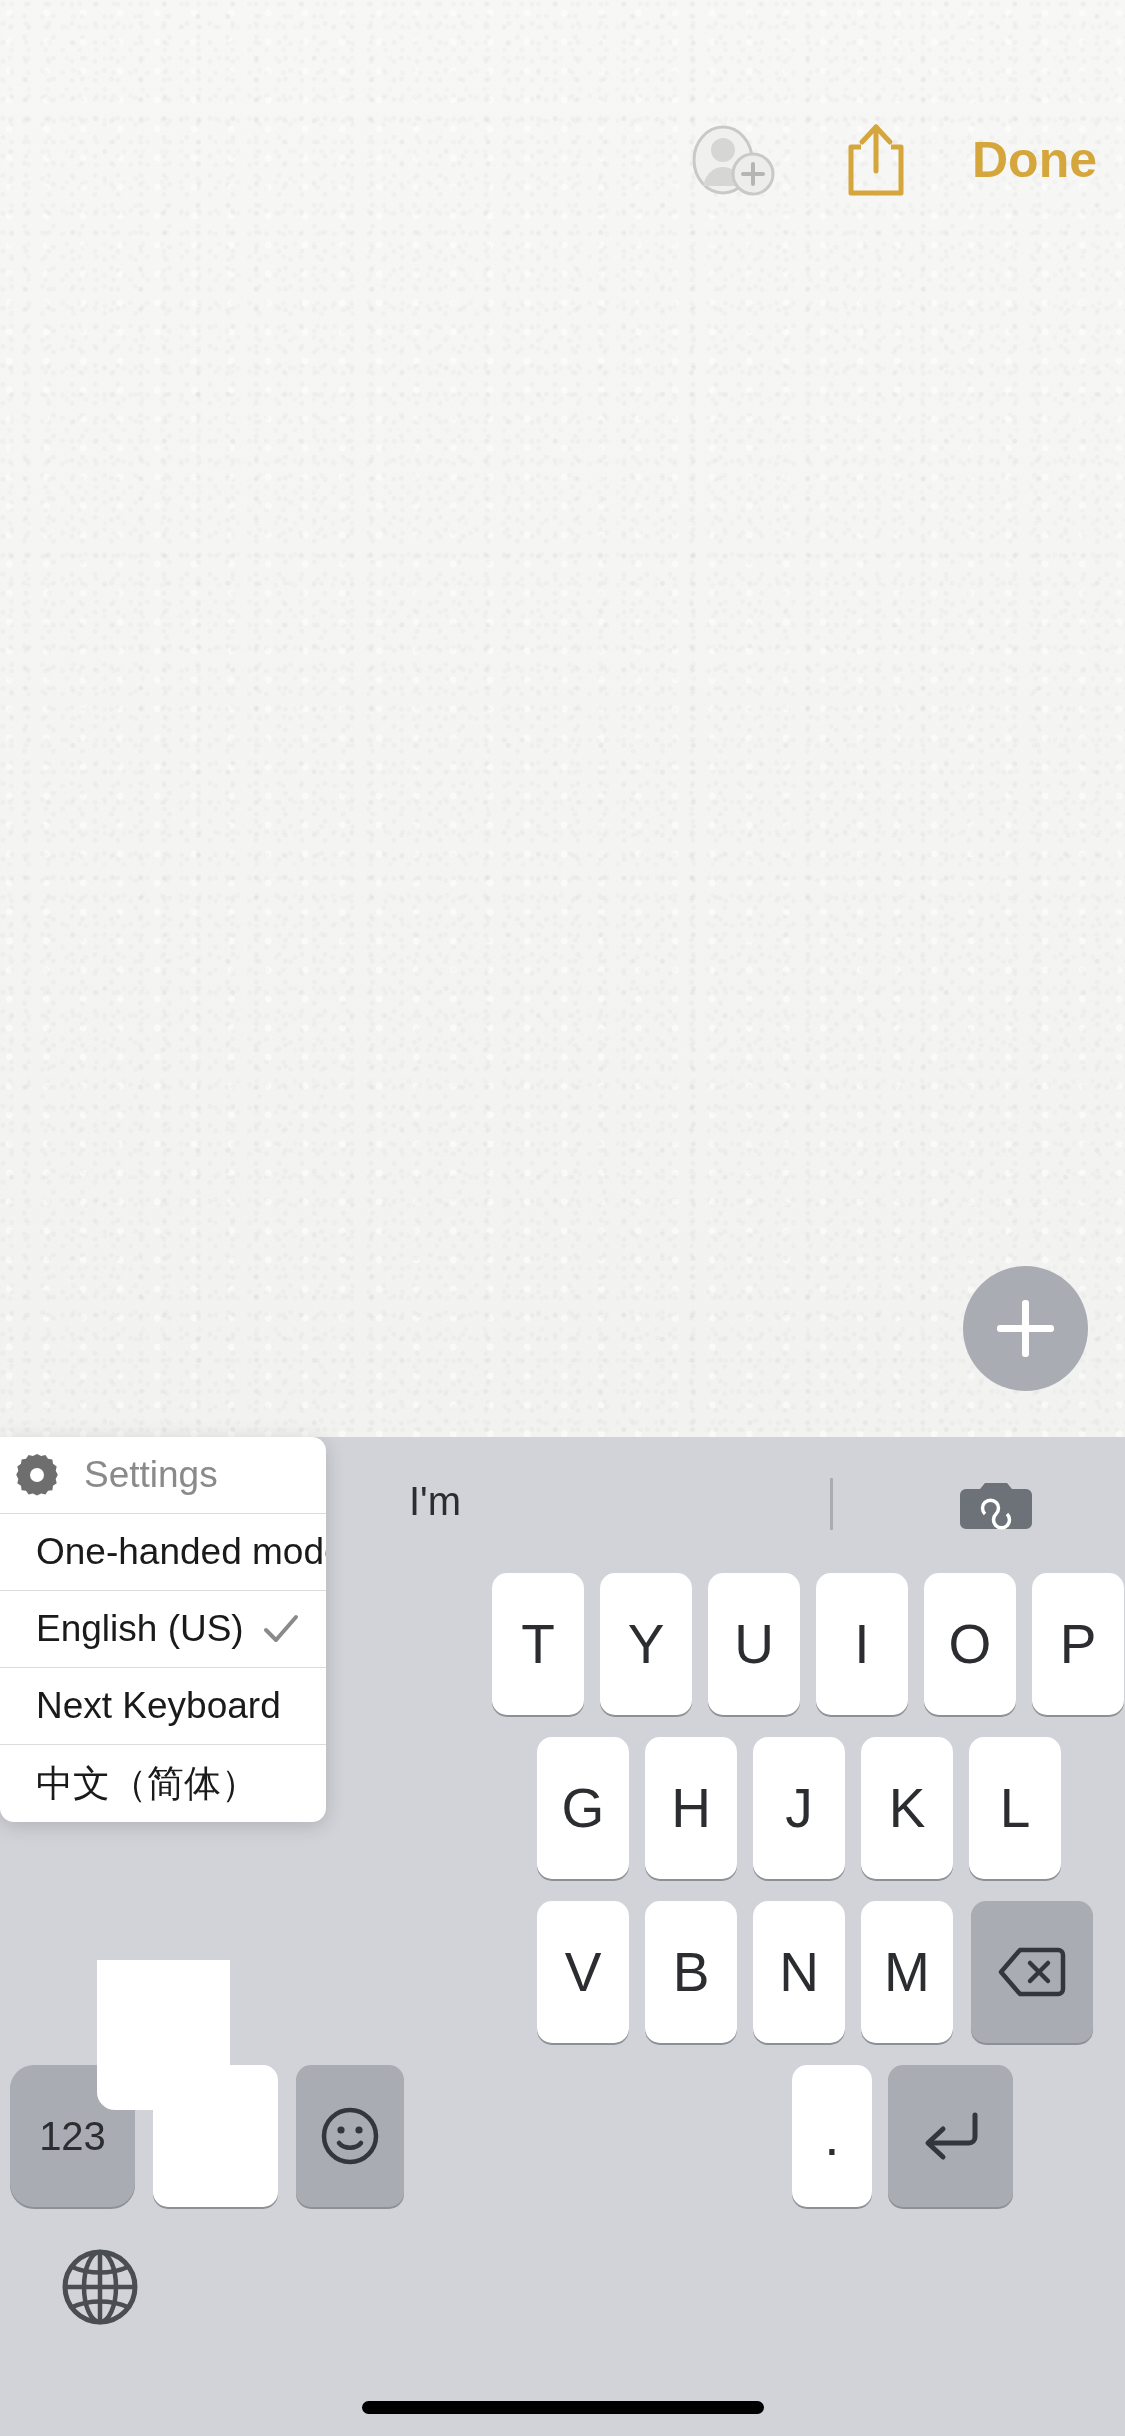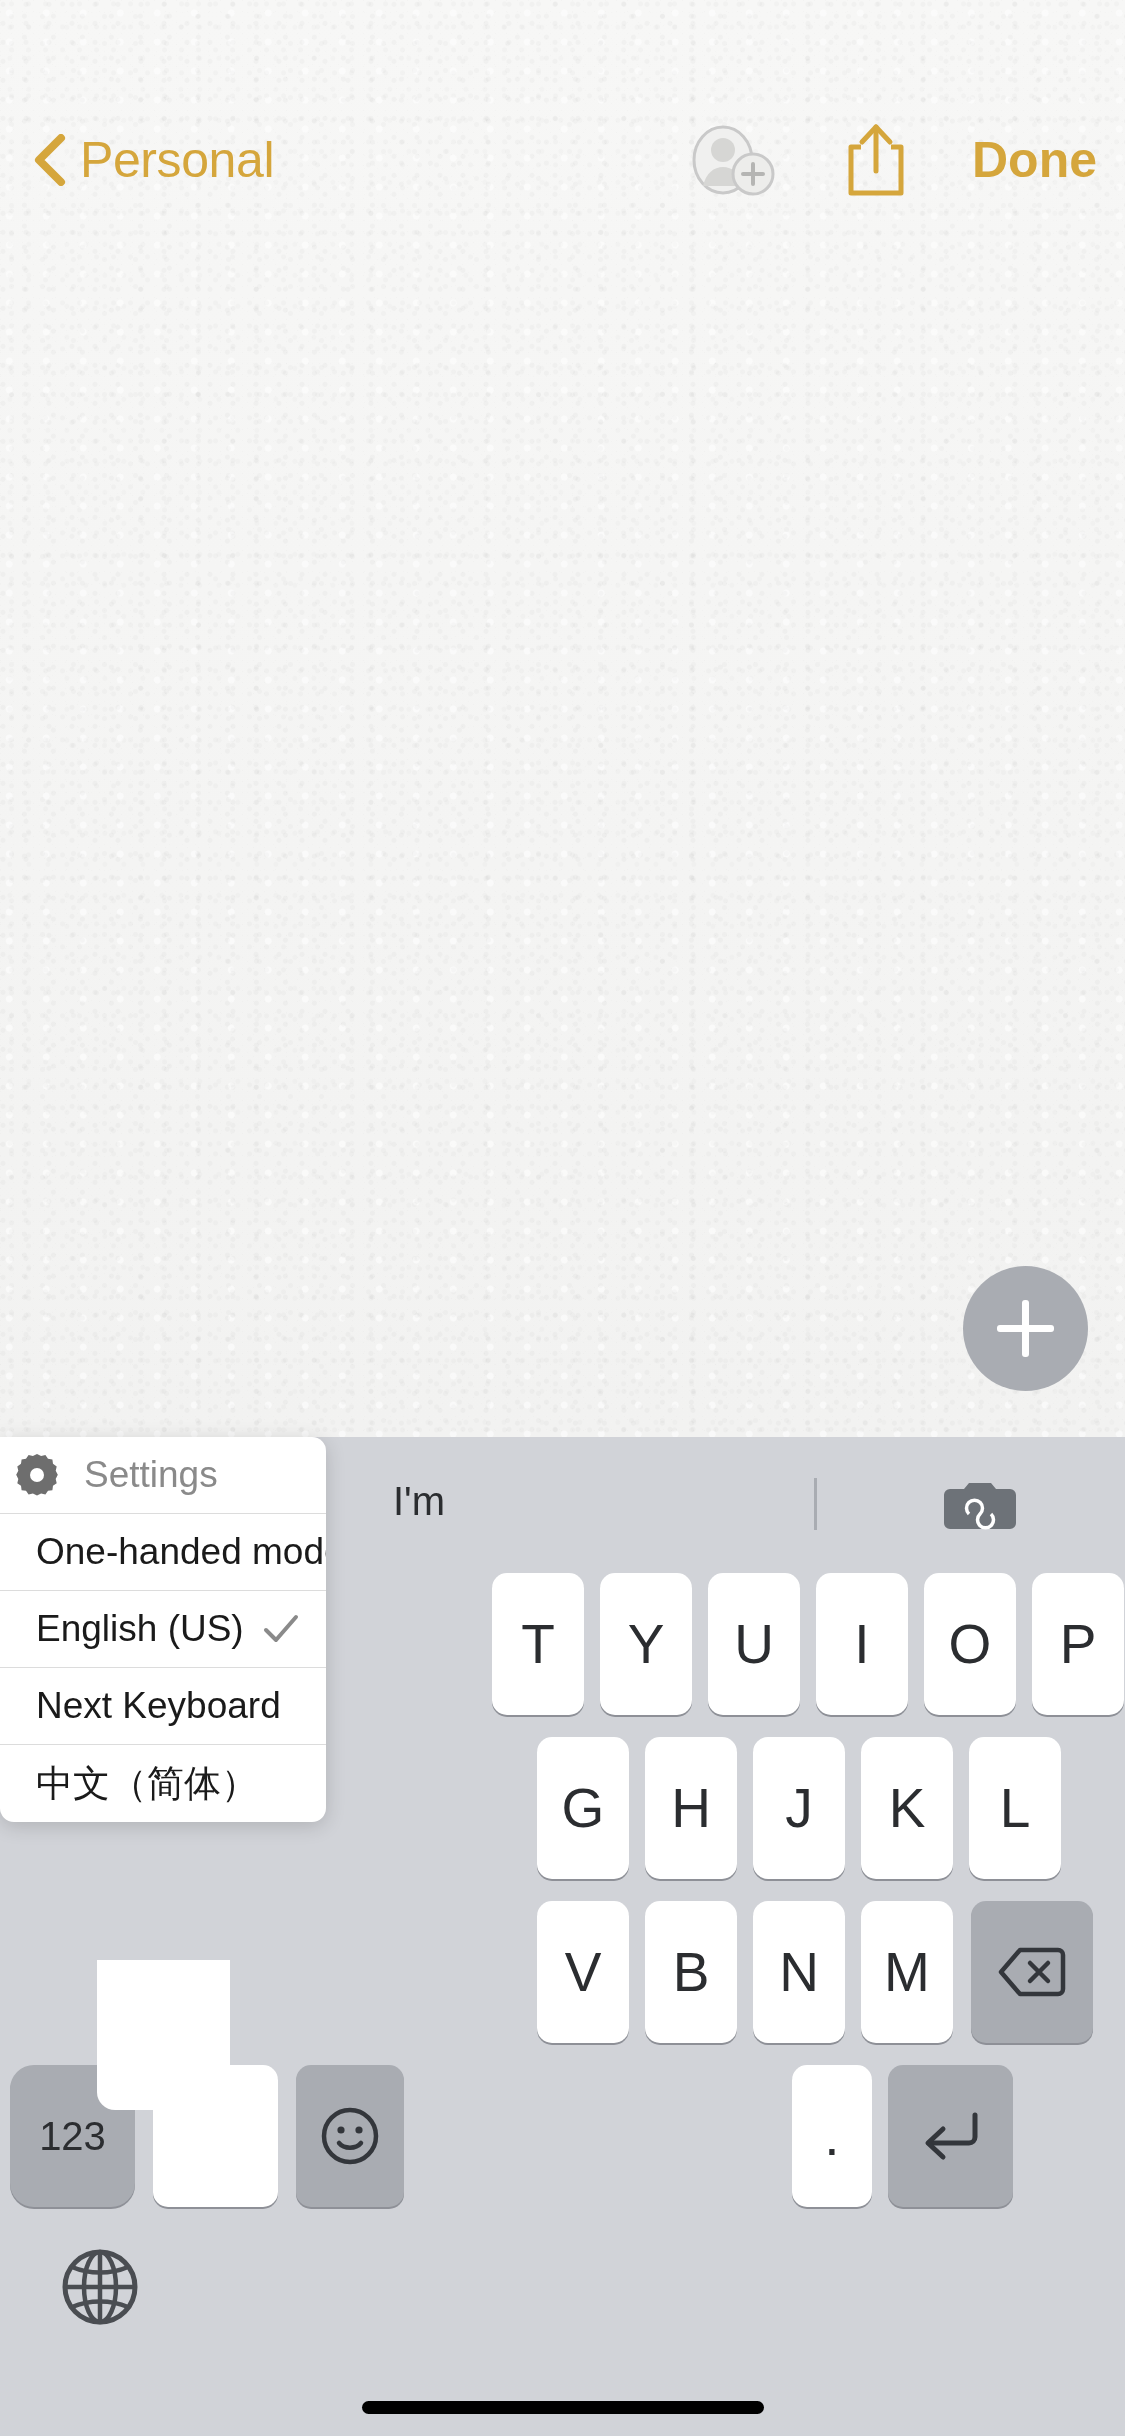--- a/index.html
+++ b/index.html
@@ -175,21 +175,21 @@
     left: 0; top: 1437px;
     width: 1125px;
     height: 999px;
     background: #d1d3d8;
     z-index: 10;
   }
 
   
   .predict-bar {
     position: absolute;
-    left: 0; top: 0;
+    left: 16px; top: 0;
     width: 1108px;
     height: 122px;
   }
   .predict-word {
     position: absolute;
     top: 42px;
     font-size: 40px;
     color: #2b2d30;
     text-align: center;
     cursor: pointer;
@@ -312,26 +312,20 @@
 </head>
 <body>
 
 <div id="phone">
 
   <div class="note-canvas"></div>
 
 
   <div class="nav-bar">
 
-    <div class="nav-back">
-      <svg class="chev" viewBox="0 0 38 52">
-        <path d="M31 4 L9 26 L31 48" fill="none" stroke="#d5a63c" stroke-width="8" stroke-linecap="round" stroke-linejoin="round"></path>
-      </svg>
-      <span class="nav-back-label">Personal</span>
-    </div>
 
     <div class="nav-right">
 
       <div class="nav-btn nav-add-person">
         <svg width="96" height="72" viewBox="0 0 96 72">
           <ellipse cx="40" cy="36" rx="29" ry="33" fill="#f0f0ef" stroke="#c9c9c9" stroke-width="3"></ellipse>
           <circle cx="40" cy="26" r="12" fill="#d6d6d4"></circle>
           <path d="M20 62c3-13 11-19 20-19s17 6 20 19z" fill="#d6d6d4"></path>
           <ellipse cx="70" cy="50" rx="20" ry="20" fill="#ededeb" stroke="#c9c9c9" stroke-width="3"></ellipse>
           <path d="M60 50 H80 M70 40 V60" stroke="#b5b5b3" stroke-width="4" stroke-linecap="round"></path>

